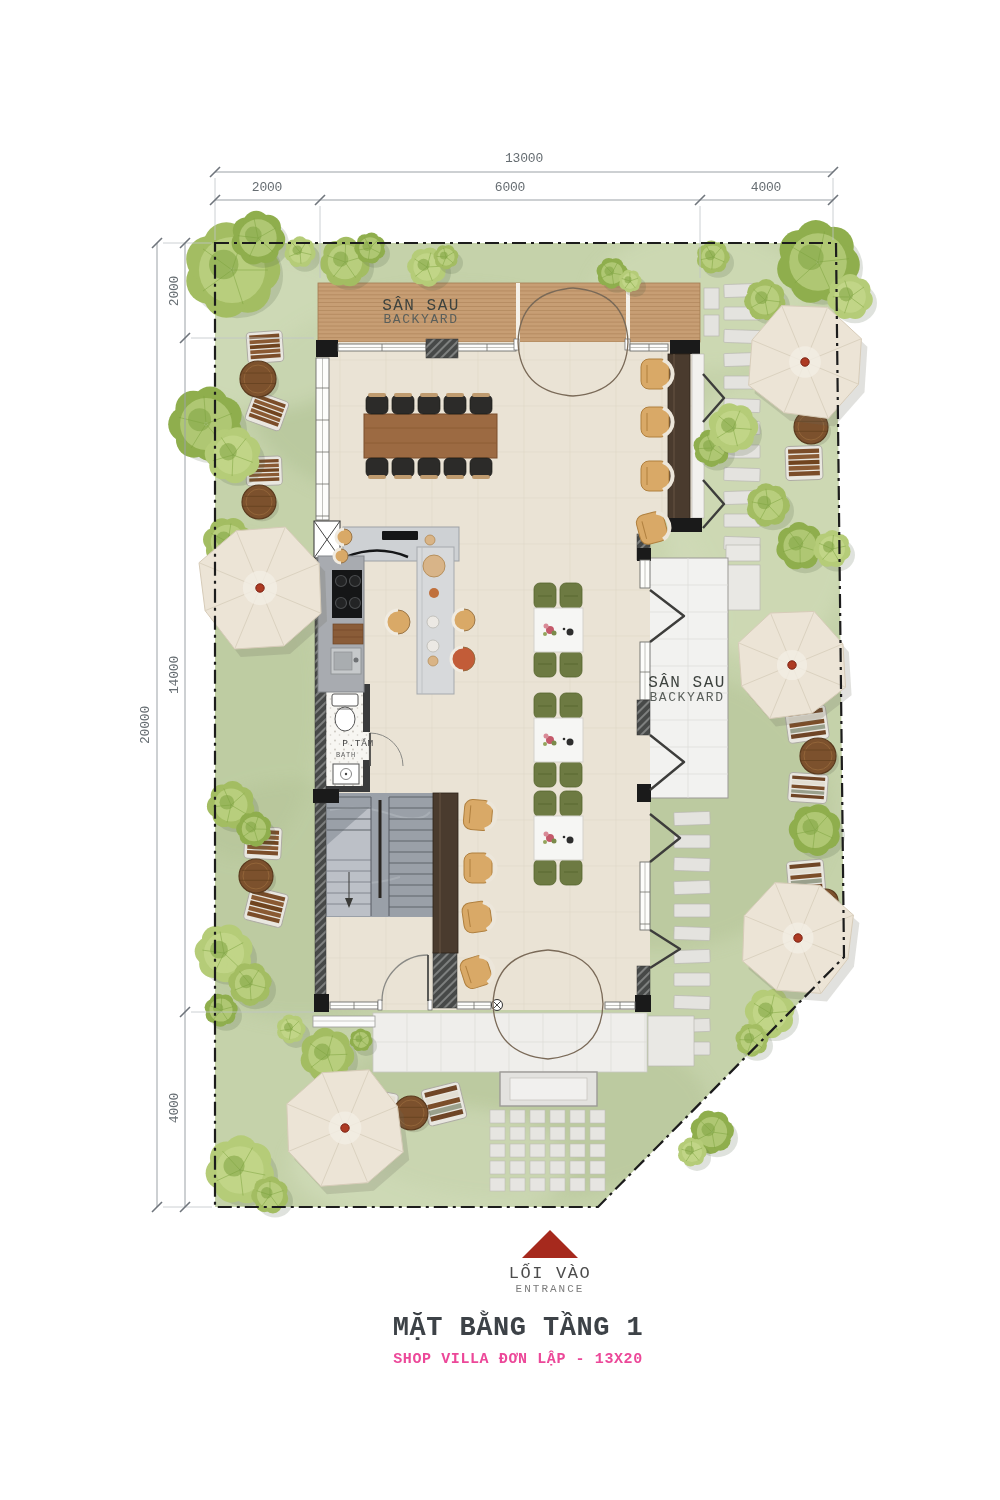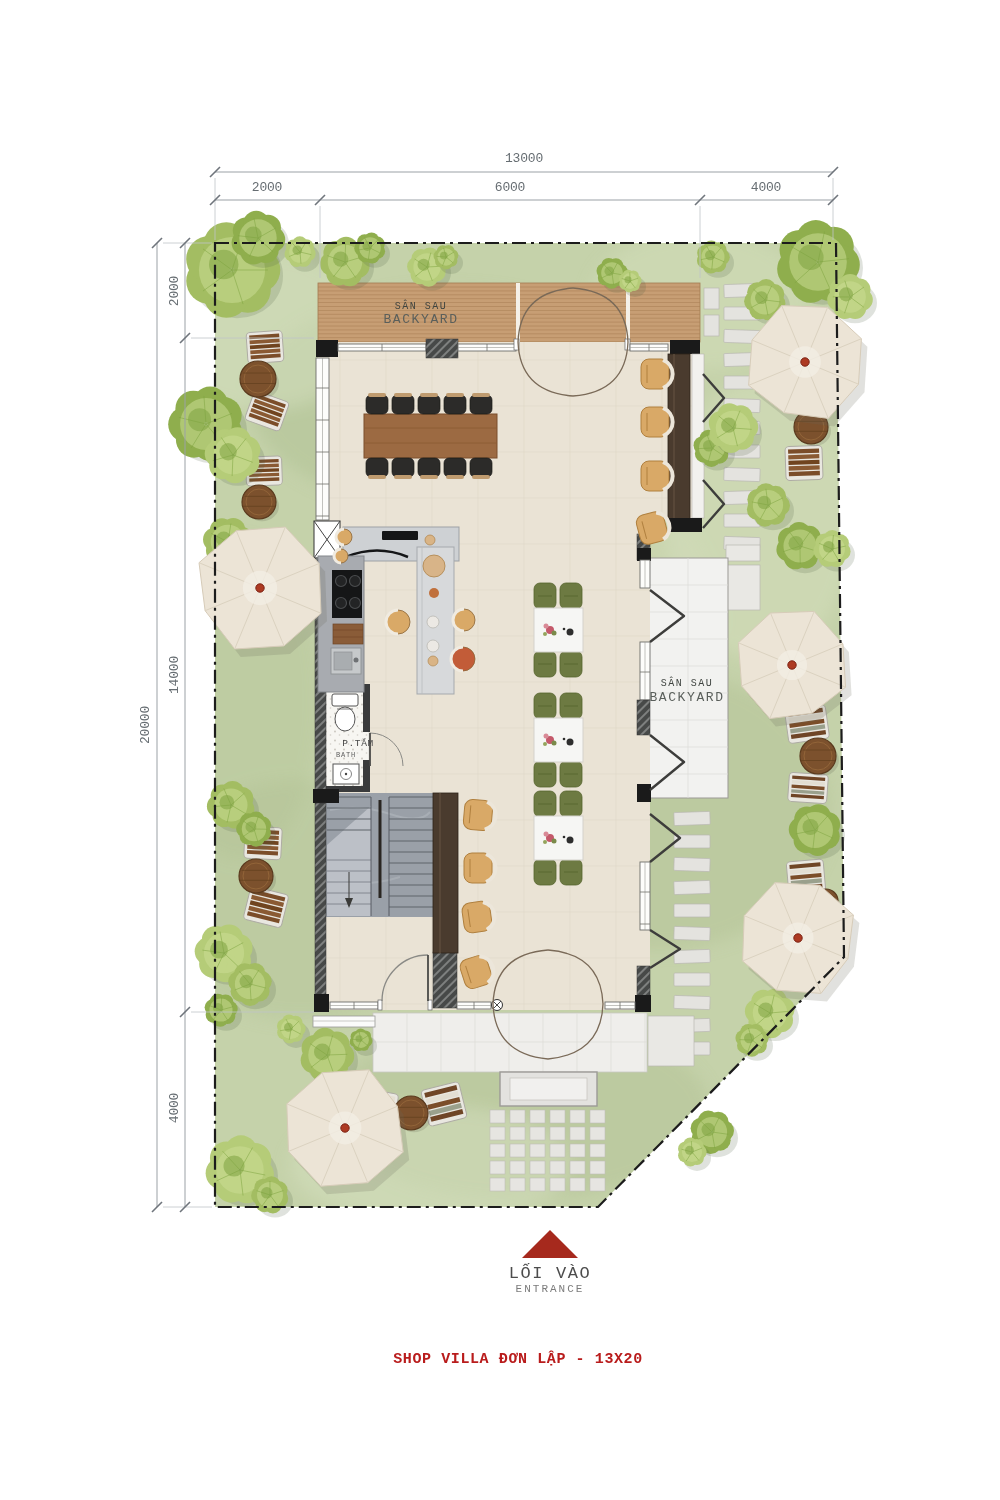--- a/index.html
+++ b/index.html
@@ -2,28 +2,28 @@
 <html><head>
 <meta charset="utf-8">
 <style>
   html,body{margin:0;padding:0;background:#ffffff;}
   .stage{position:relative;width:1000px;height:1420px;background:#ffffff;overflow:hidden;
          font-family:Liberation Mono, monospace;border-radius:21px;}
   .stage svg{position:absolute;left:0;top:0;}
   .lbl{position:absolute;transform:translate(-50%,-50%);white-space:nowrap;pointer-events:none;}
   .dim{font-size:13px;color:#666d72;letter-spacing:-0.2px;}
   .dim.v{transform:translate(-50%,-50%) rotate(-90deg);}
-  .room-lbl-1{font-size:10px;color:#3d423e;letter-spacing:1.5px;}
+  .room-lbl-1{font-size:16px;color:#3d423e;letter-spacing:1.5px;}
   .room-lbl-2{font-size:13px;color:#5a5f5b;letter-spacing:1.6px;}
   .bath-lbl-1{font-size:9.5px;color:#474747;letter-spacing:0.6px;padding-left:24px;}
   .bath-lbl-2{font-size:7px;color:#616161;letter-spacing:0.8px;}
   .ent-1{font-size:17px;color:#4c4c4c;letter-spacing:1.6px;}
   .ent-2{font-size:11px;color:#7c7c7c;letter-spacing:2px;}
   .title{font-size:27px;font-weight:700;color:#3d4247;letter-spacing:0.5px;}
-  .subtitle{font-size:15px;font-weight:700;color:#b91c1c;letter-spacing:0.6px;}
+  .subtitle{font-size:15px;font-weight:700;color:#ec4899;letter-spacing:0.6px;}
 </style>
 </head>
 <body>
 
 <div class="stage">
   <svg id="plan-svg" width="1000" height="1500" viewBox="0 0 1000 1500">
       <defs>
 <pattern id="hatch" width="6" height="6" patternUnits="userSpaceOnUse" patternTransform="rotate(45)">
   <rect width="6" height="6" fill="#474948"></rect>
           <line x1="1" y1="0" x2="1" y2="6" stroke="#7e807f" stroke-width="2"></line>
@@ -1353,14 +1353,15 @@
 
   <div class="lbl room-lbl-1" style="left:421px;top:306px">SÂN SAU</div>
   <div class="lbl room-lbl-2" style="left:421px;top:319px">BACKYARD</div>
   <div class="lbl room-lbl-1" style="left:687px;top:683px">SÂN SAU</div>
   <div class="lbl room-lbl-2" style="left:687px;top:697px">BACKYARD</div>
   <div class="lbl bath-lbl-1" style="left:346px;top:743px">P.TẮM</div>
   <div class="lbl bath-lbl-2" style="left:346px;top:755px">BATH</div>
 
   <div class="lbl ent-1" style="left:550px;top:1273px">LỐI VÀO</div>
   <div class="lbl ent-2" style="left:550px;top:1289px">ENTRANCE</div>
+  <div class="lbl title" style="left:518px;top:1328px">MẶT BẰNG TẦNG 1</div>
   <div class="lbl subtitle" style="left:518px;top:1359px">SHOP VILLA ĐƠN LẬP  - 13X20</div>
 </div>
 
 </body></html>

